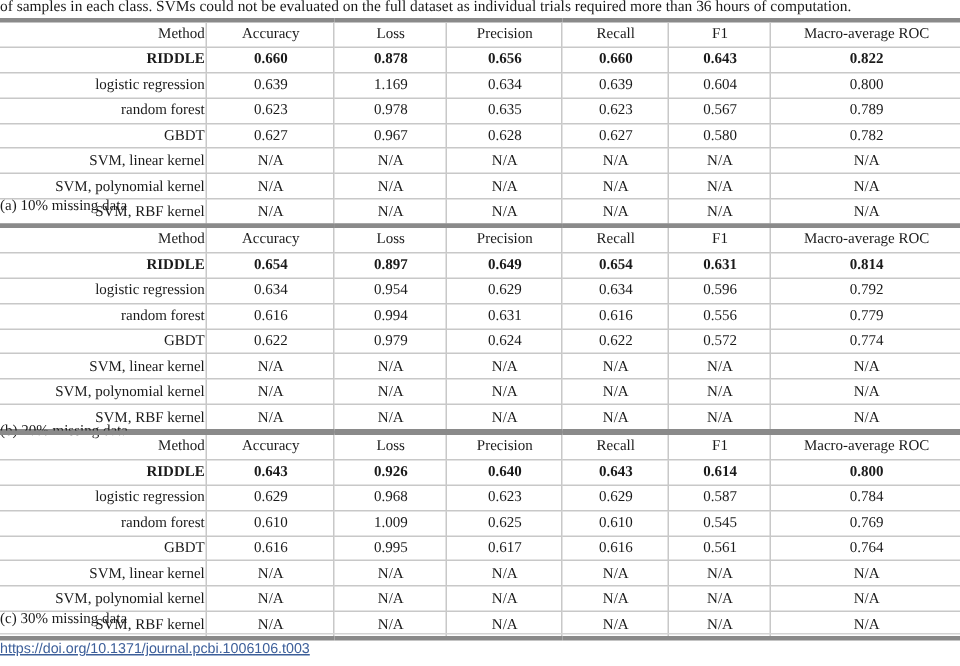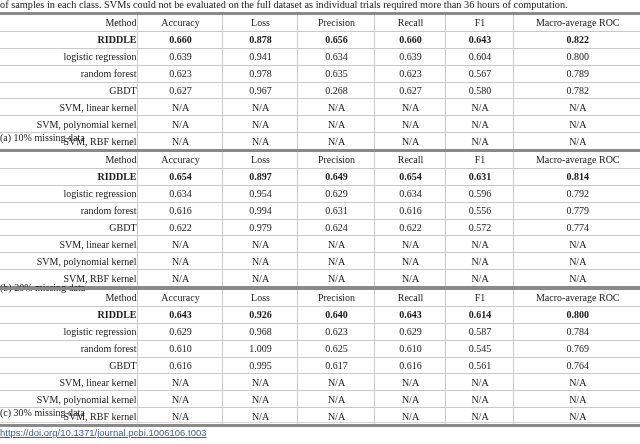--- a/index.html
+++ b/index.html
@@ -55,40 +55,40 @@
             <td>0.660</td>
             <td>0.878</td>
             <td>0.656</td>
             <td>0.660</td>
             <td>0.643</td>
             <td>0.822</td>
           </tr>
           <tr>
             <td>logistic regression</td>
             <td>0.639</td>
-            <td>0.941</td>
+            <td>1.169</td>
             <td>0.634</td>
             <td>0.639</td>
             <td>0.604</td>
             <td>0.800</td>
           </tr>
           <tr>
             <td>random forest</td>
             <td>0.623</td>
             <td>0.978</td>
             <td>0.635</td>
             <td>0.623</td>
             <td>0.567</td>
             <td>0.789</td>
           </tr>
           <tr>
             <td>GBDT</td>
             <td>0.627</td>
             <td>0.967</td>
-            <td>0.268</td>
+            <td>0.628</td>
             <td>0.627</td>
             <td>0.580</td>
             <td>0.782</td>
           </tr>
           <tr>
             <td>SVM, linear kernel</td>
             <td>N/A</td>
             <td>N/A</td>
             <td>N/A</td>
             <td>N/A</td>

